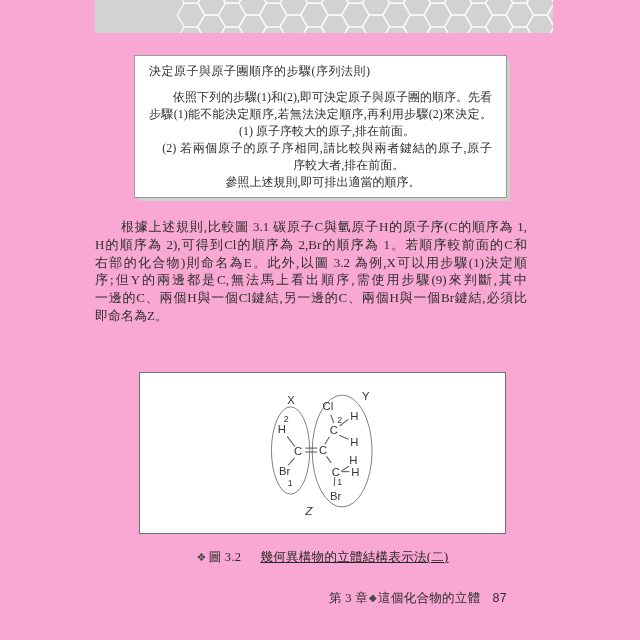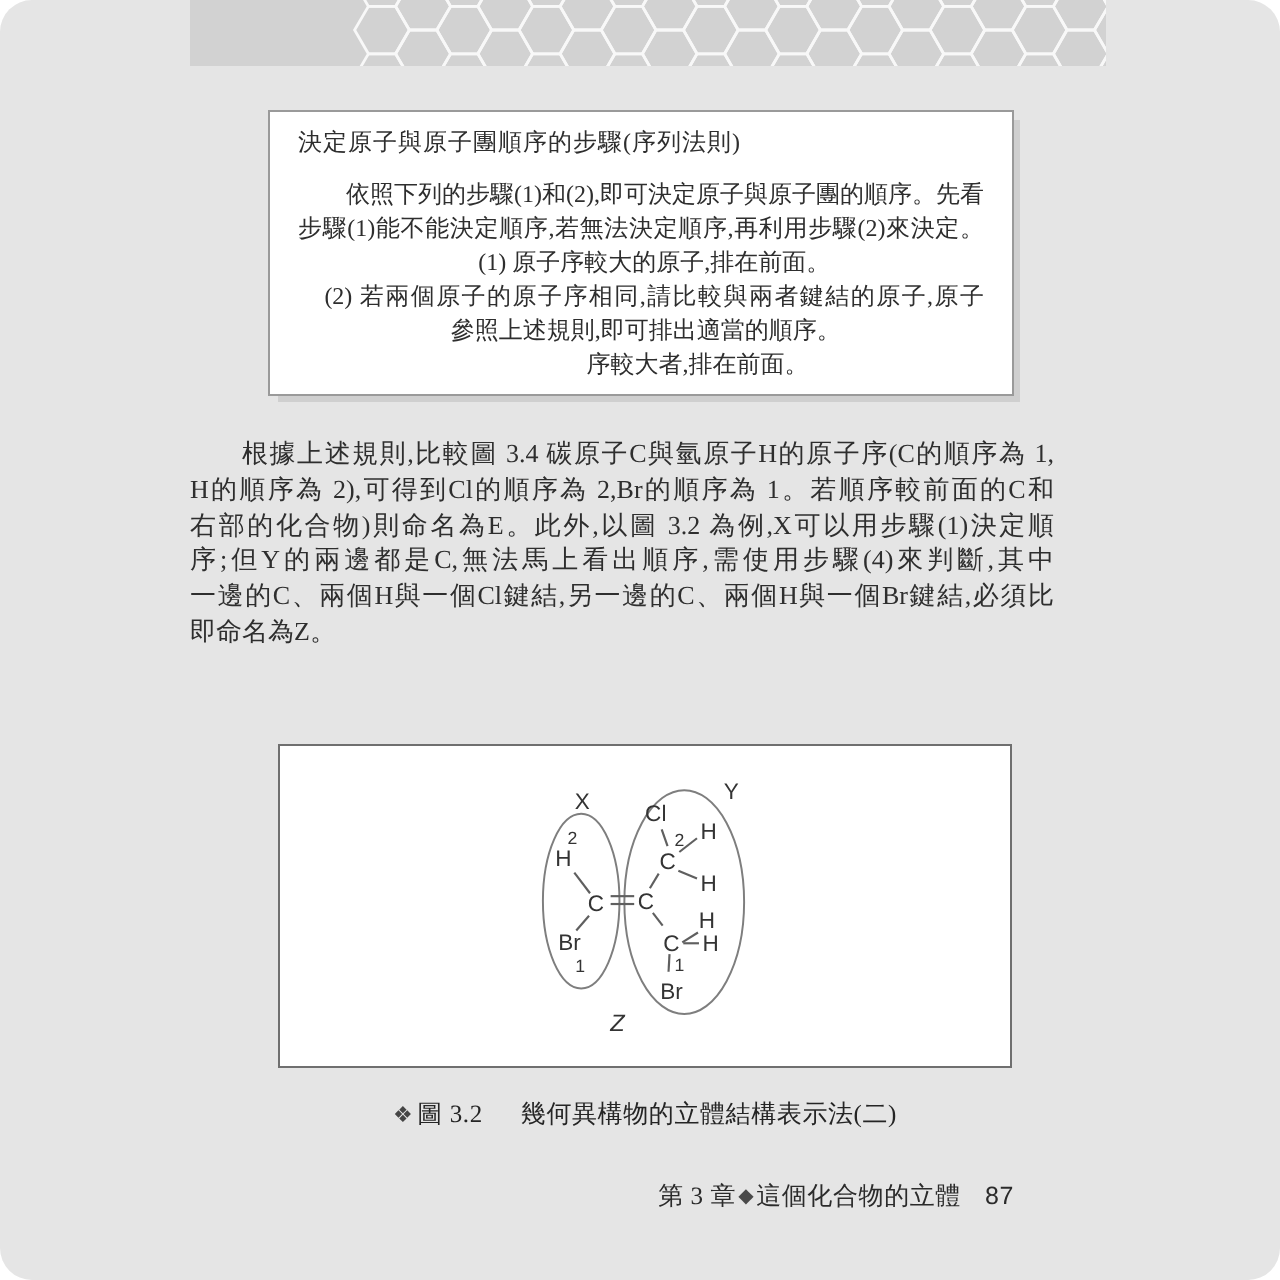--- a/index.html
+++ b/index.html
@@ -1,17 +1,17 @@
 <!DOCTYPE html>
 <html><head>
 <meta charset="utf-8">
 <style>
   html,body{margin:0;padding:0;}
   body{width:640px;height:640px;background:#ffffff;font-family:"Liberation Serif",serif;}
-  .page{position:relative;width:640px;height:640px;background:#e5e5e5;overflow:hidden;border-radius:16px;}
+  .page{position:relative;width:640px;height:640px;background:#f9a8d4;overflow:hidden;}
 
   
   .hex-band{position:absolute;left:95px;top:0;width:458px;height:33px;}
 
   
   .rule-box{
     position:absolute;left:134px;top:55px;width:373px;height:143px;
     box-sizing:border-box;border:1px solid #9a9a9a;
     box-shadow:4px 4px 0 -1px #cfcfcf;
     padding:7px 14px 6px 14px;background:#fff;
@@ -37,21 +37,21 @@
     position:absolute;left:139px;top:372px;width:367px;height:162px;
     box-sizing:border-box;border:1.5px solid #6f6f6f;background:#fff;
   }
   .figure-box svg{display:block;}
 
   .caption{
     position:absolute;left:139px;top:549px;width:367px;text-align:center;
     font-size:12.5px;color:#252525;letter-spacing:.3px;white-space:nowrap;
   }
   .caption .marker{font-size:11px;color:#454545;margin-right:2px;}
-  .caption .cap-text{margin-left:19px;}
+  .caption .cap-text{margin-left:19px;text-decoration:underline;}
 
   .footer{
     position:absolute;top:590px;right:133px;
     font-size:12.5px;color:#2b2b2b;white-space:nowrap;letter-spacing:.3px;
   }
   .footer .diamond{font-size:10px;color:#4a4a4a;margin:0 1px;position:relative;top:-1px;}
   .footer .pageno{margin-left:12px;font-family:Liberation Sans, sans-serif;}
 
   
   .atom{font-family:"Liberation Sans",sans-serif;font-size:11.5px;fill:#343434;}
@@ -143,29 +143,29 @@
         <polygon points="555.0,50.5 561.8,38.7 575.5,38.7 582.4,50.5 575.5,62.4 561.8,62.4" fill="none" stroke="#f8f8f8" stroke-width="1.4"></polygon>
       </g>
   </svg>
 
   <div class="rule-box">
     <div class="title">決定原子與原子團順序的步驟(序列法則)</div>
     <div class="rline jl ind2">依照下列的步驟(1)和(2),即可決定原子與原子團的順序。先看</div>
     <div class="rline jl">步驟(1)能不能決定順序,若無法決定順序,再利用步驟(2)來決定。</div>
     <div class="rline ind1">(1) 原子序較大的原子,排在前面。</div>
     <div class="rline jl ind1">(2) 若兩個原子的原子序相同,請比較與兩者鍵結的原子,原子</div>
+    <div class="rline ind47">序較大者,排在前面。</div>
     <div class="rline ind06">參照上述規則,即可排出適當的順序。</div>
-    <div class="rline ind47">序較大者,排在前面。</div>
   </div>
 
   <div class="body-par">
-    <div class="bline jl ind2">根據上述規則,比較圖 3.4 碳原子C與氫原子H的原子序(C的順序為 1,</div>
+    <div class="bline jl ind2">根據上述規則,比較圖 3.1 碳原子C與氫原子H的原子序(C的順序為 1,</div>
     <div class="bline jl">H的順序為 2),可得到Cl的順序為 2,Br的順序為 1。若順序較前面的C和</div>
     <div class="bline jl">右部的化合物)則命名為E。此外,以圖 3.2 為例,X可以用步驟(1)決定順</div>
-    <div class="bline jl">序;但Y的兩邊都是C,無法馬上看出順序,需使用步驟(4)來判斷,其中</div>
+    <div class="bline jl">序;但Y的兩邊都是C,無法馬上看出順序,需使用步驟(9)來判斷,其中</div>
     <div class="bline jl">一邊的C、兩個H與一個Cl鍵結,另一邊的C、兩個H與一個Br鍵結,必須比</div>
     <div class="bline">即命名為Z。</div>
   </div>
 
   <div class="figure-box">
     <svg width="364" height="159" viewBox="0 0 367 162">
 
       <ellipse class="oval" cx="151.5" cy="79" rx="19.5" ry="44.5"></ellipse>
       <ellipse class="oval" cx="204" cy="79.5" rx="30.5" ry="57"></ellipse>
 

